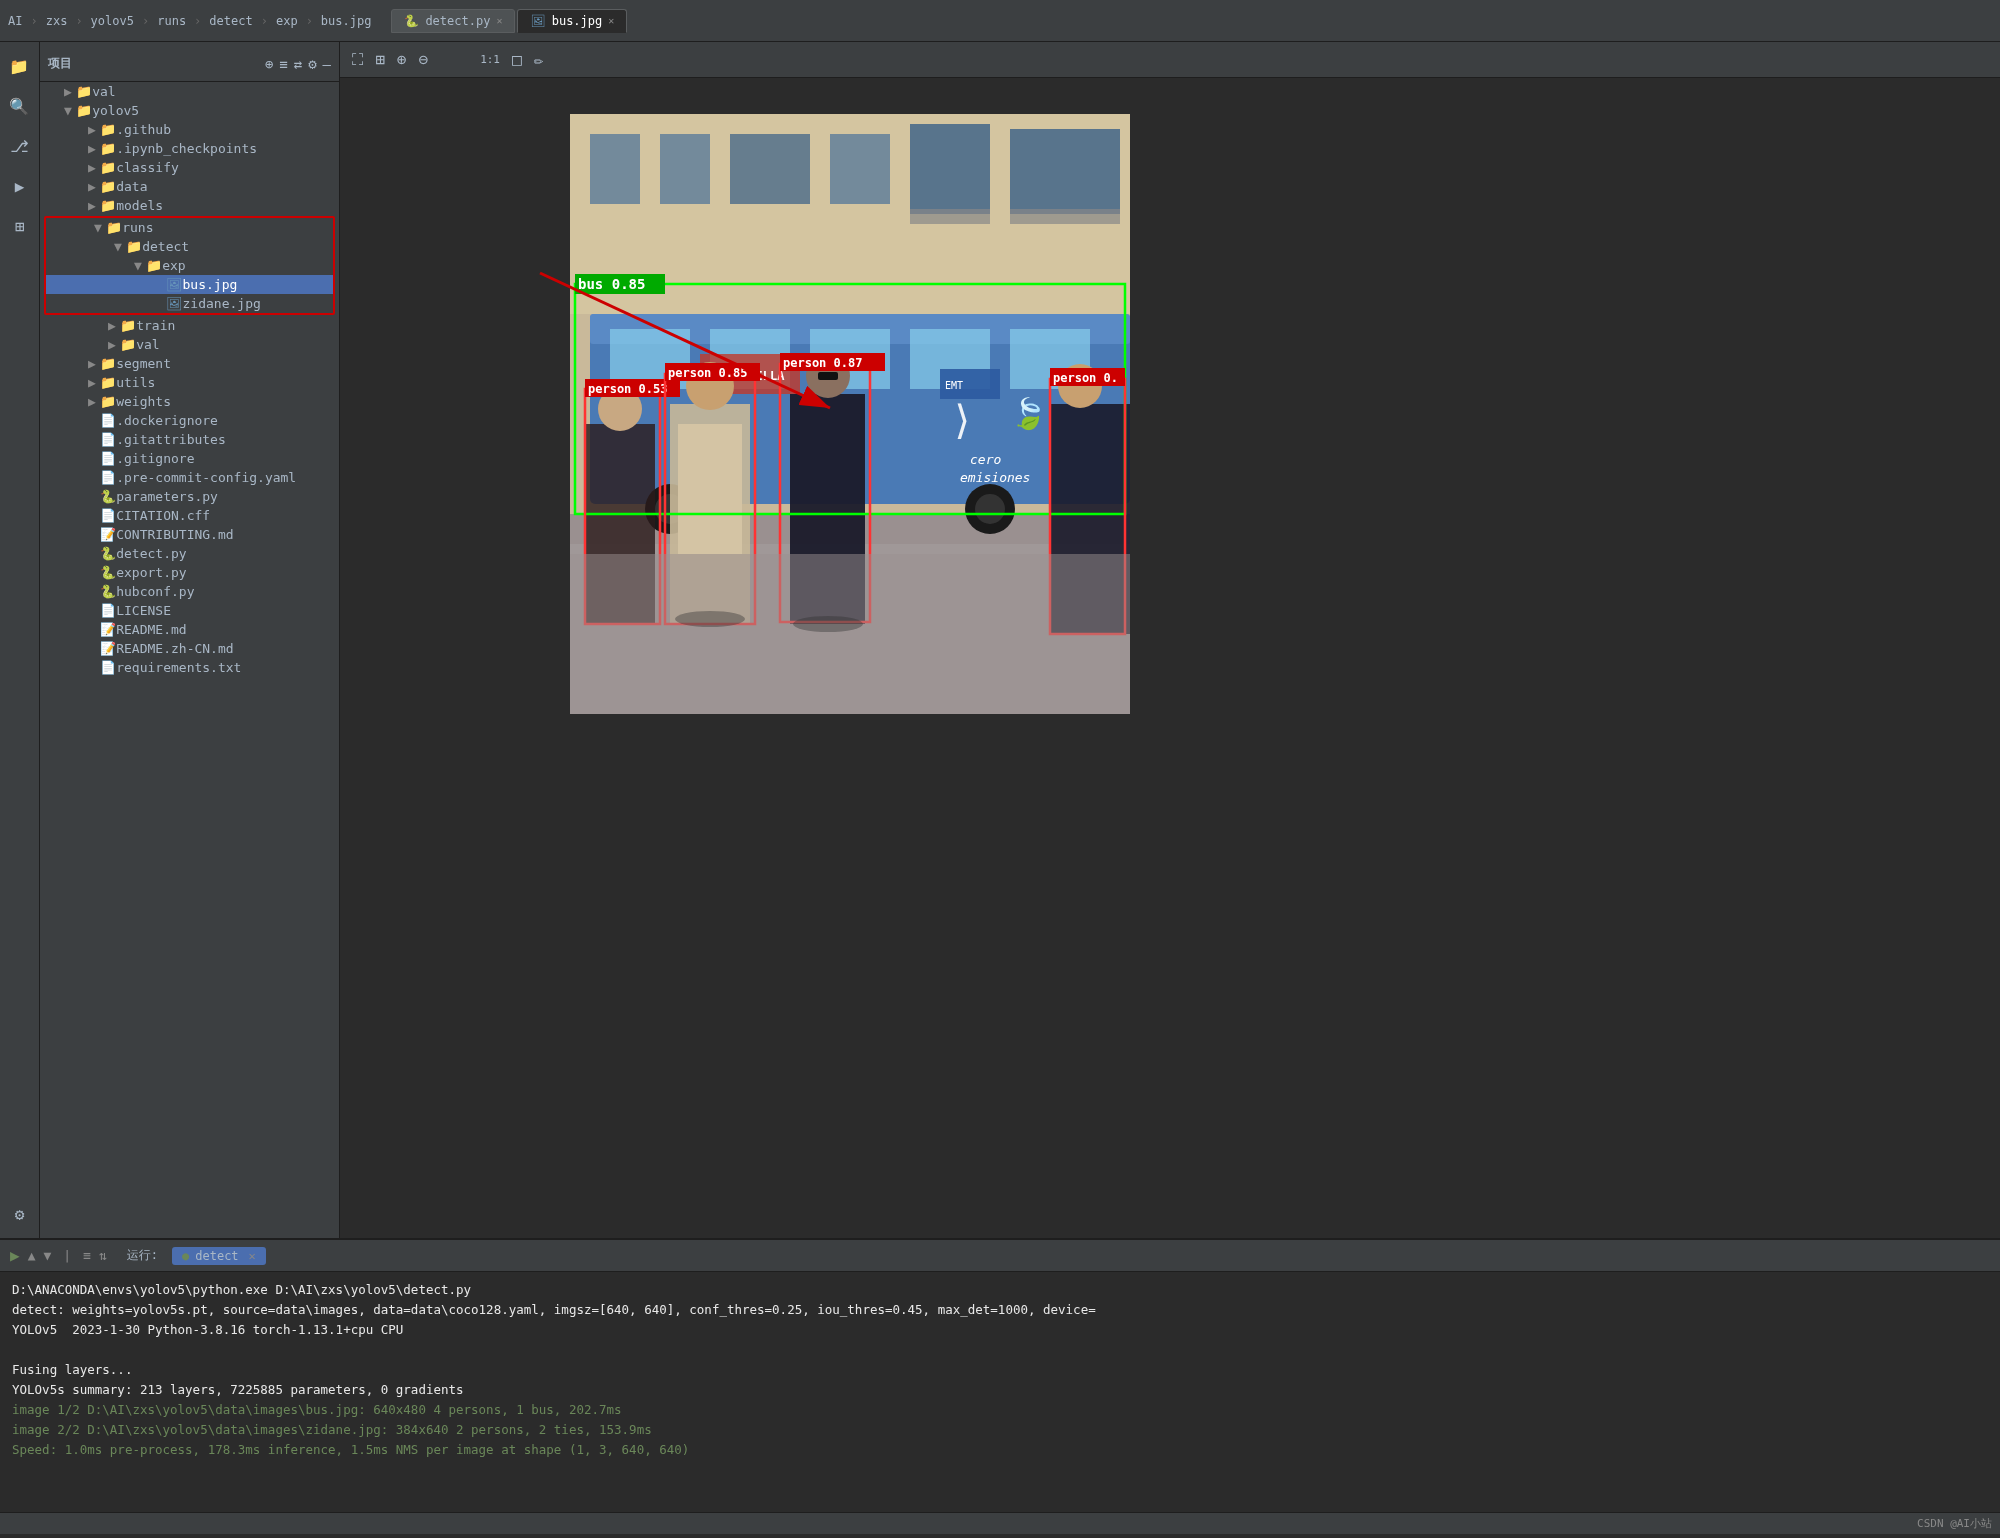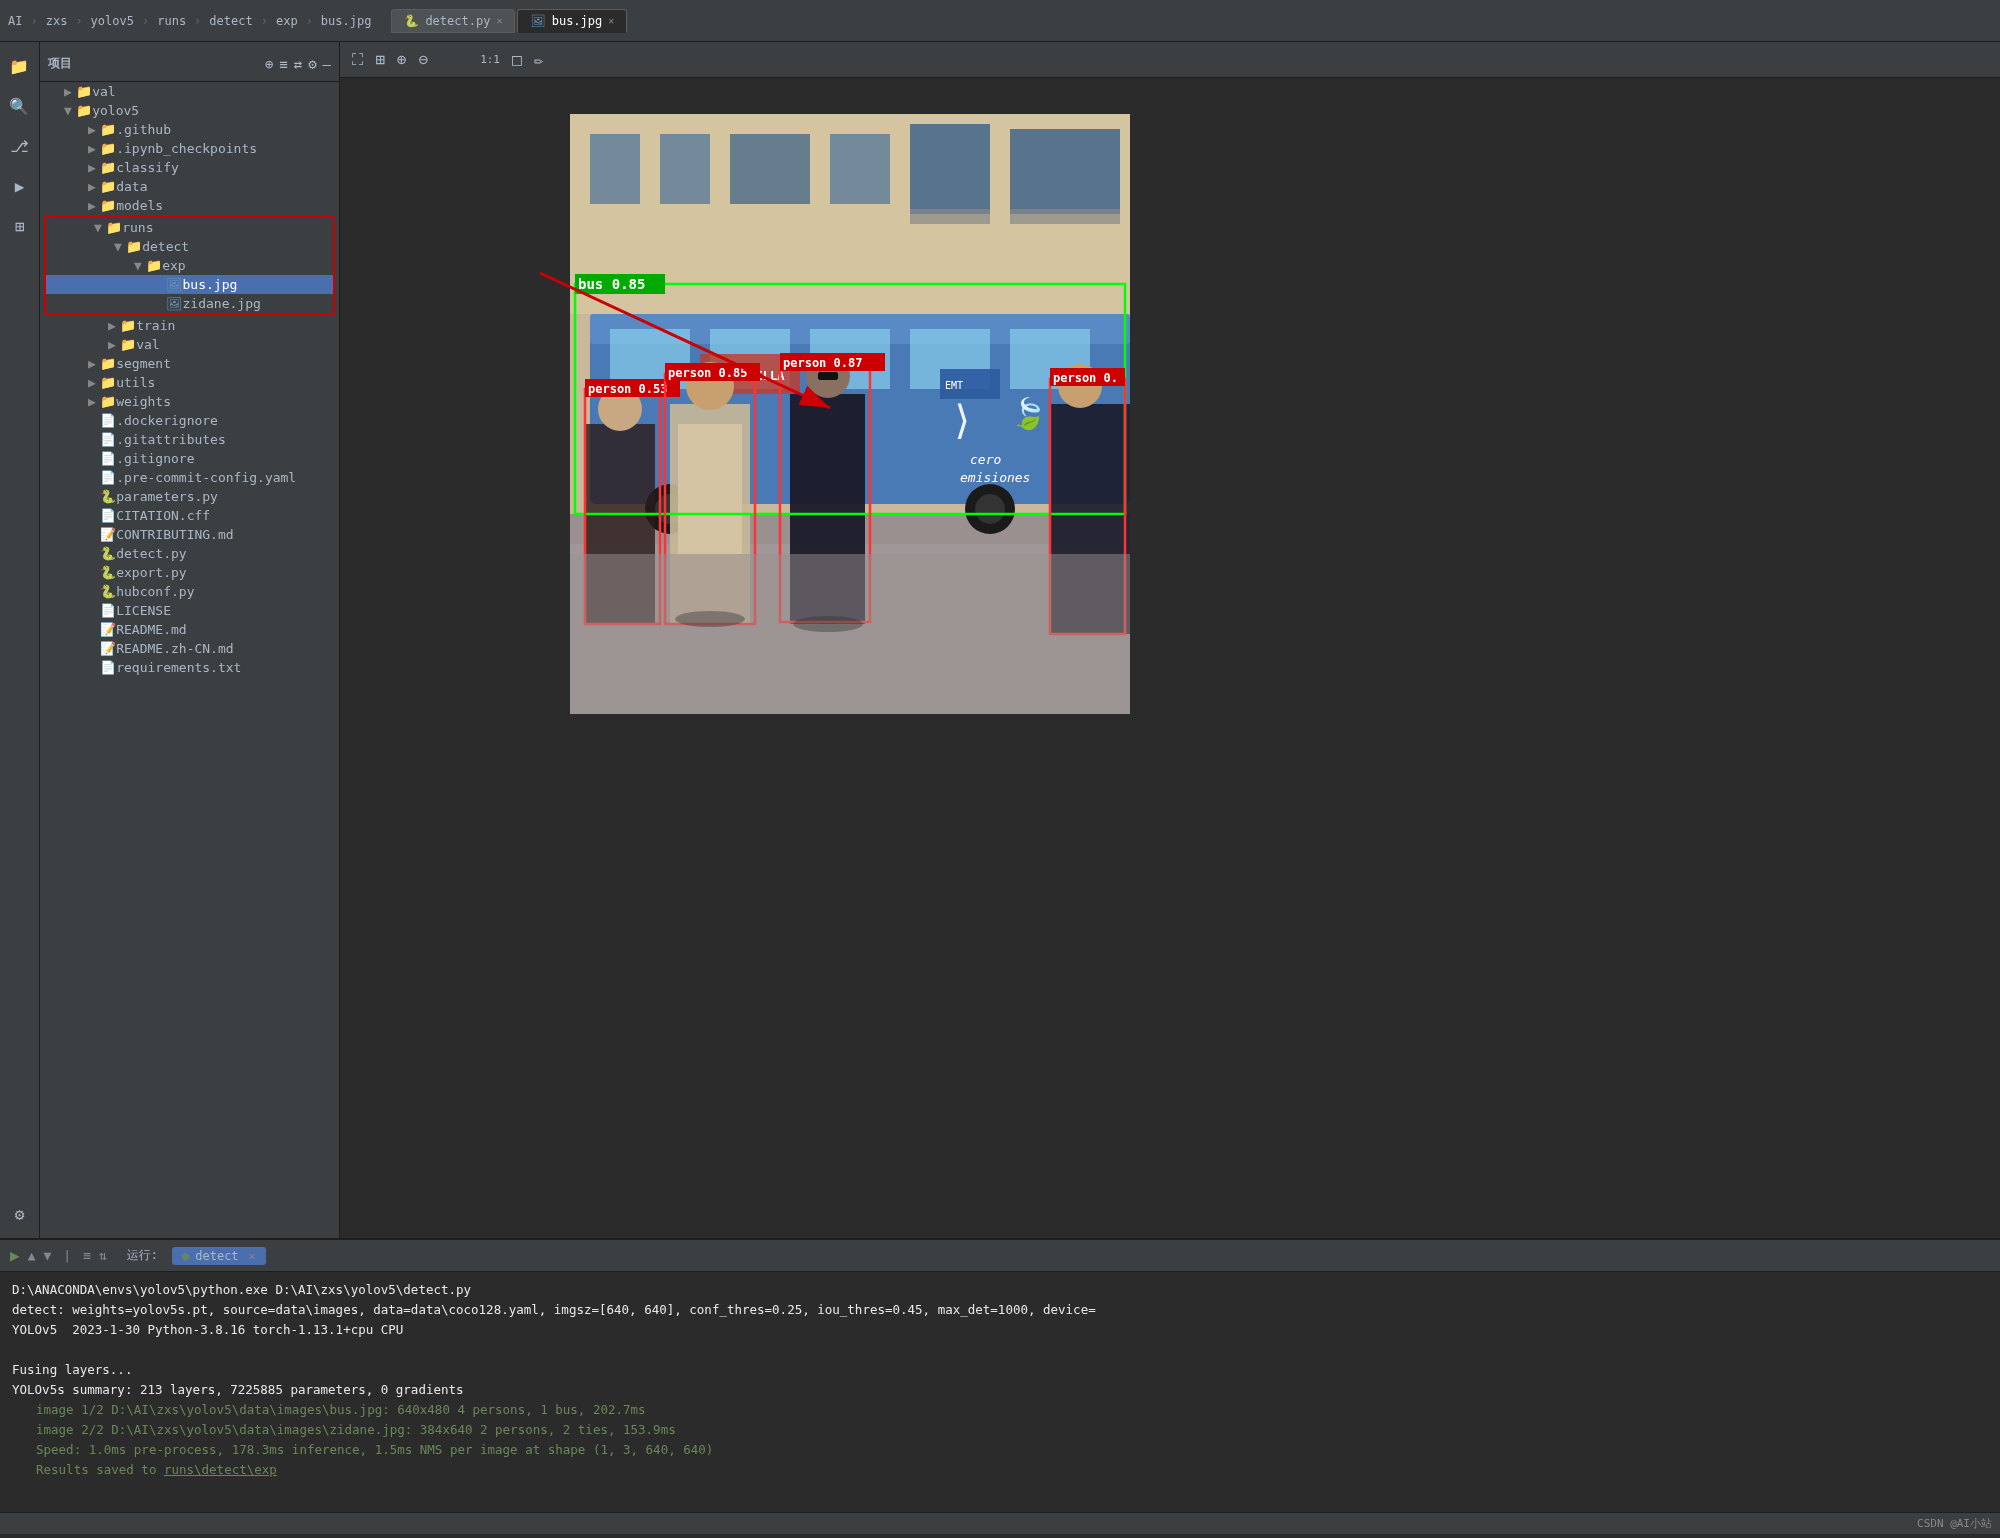--- a/index.html
+++ b/index.html
@@ -142,21 +142,21 @@
       gap: 6px;
     }
     .terminal-content {
       padding: 8px 12px;
       overflow-y: auto;
       height: calc(300px - 32px);
       font-size: 12.5px;
       line-height: 1.6;
     }
     .terminal-line { white-space: nowrap; }
-    .green-text { color: #6a8759; margin-left: 24px; }
+    .green-text { color: #6a8759; }
     .white-text { color: #e8e8e8; }
 
     
     .status-bar {
       height: 22px;
       background: #3c3f41;
       display: flex;
       align-items: center;
       padding: 0 8px;
       font-size: 11px;
@@ -614,21 +614,20 @@
     <div class="terminal-content">
       <div class="terminal-line white-text">D:\ANACONDA\envs\yolov5\python.exe D:\AI\zxs\yolov5\detect.py</div>
       <div class="terminal-line white-text">detect: weights=yolov5s.pt, source=data\images, data=data\coco128.yaml, imgsz=[640, 640], conf_thres=0.25, iou_thres=0.45, max_det=1000, device=</div>
       <div class="terminal-line white-text">YOLOv5 &nbsp;2023-1-30 Python-3.8.16 torch-1.13.1+cpu CPU</div>
       <div class="terminal-line">&nbsp;</div>
       <div class="terminal-line white-text">Fusing layers...</div>
       <div class="terminal-line white-text">YOLOv5s summary: 213 layers, 7225885 parameters, 0 gradients</div>
       <div class="terminal-line green-text">image 1/2 D:\AI\zxs\yolov5\data\images\bus.jpg: 640x480 4 persons, 1 bus, 202.7ms</div>
       <div class="terminal-line green-text">image 2/2 D:\AI\zxs\yolov5\data\images\zidane.jpg: 384x640 2 persons, 2 ties, 153.9ms</div>
       <div class="terminal-line green-text">Speed: 1.0ms pre-process, 178.3ms inference, 1.5ms NMS per image at shape (1, 3, 640, 640)</div>
-      <div class="terminal-line green-text">Results saved to <span style="text-decoration:underline;">runs\detect\exp</span></div>
     </div>
   </div>
 
   <div class="status-bar">
     <span></span>
     <span class="status-right">CSDN @AI小站</span>
   </div>
 
 </div>
 

